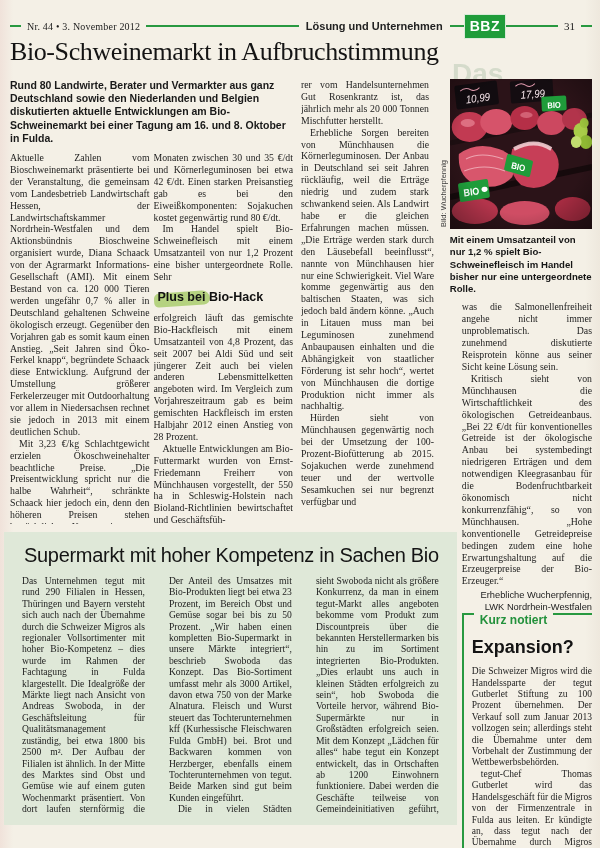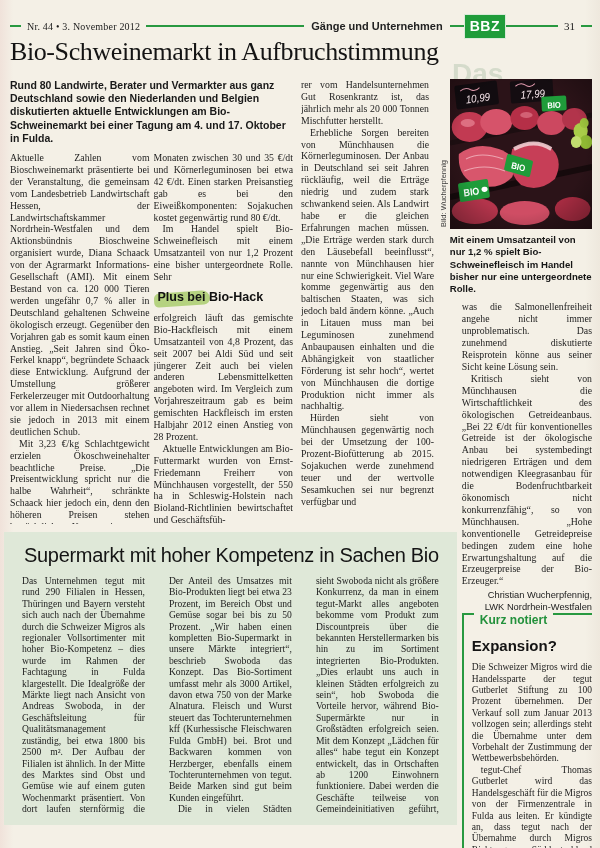--- a/index.html
+++ b/index.html
@@ -64,21 +64,21 @@
   .r-text { overflow:hidden; }
   .byline { text-align:right; font-family:"Liberation Sans",sans-serif; font-size:9.3px; line-height:11.5px;
     color:#222; margin-top:3px; }
 
   
   .kurz { margin-top:auto; border-left:2px solid #289940; padding:0 0 4px 8px; height:288px; overflow:hidden; }
   .kurz-head { display:flex; align-items:flex-start; margin-left:-10px; }
   .kurz-head::before { content:""; flex:0 0 12px; height:2px; background:#289940; }
   .kurz-head::after { content:""; flex:1; height:2px; background:#289940; }
   .kurz-label { font-family:"Liberation Sans",sans-serif; font-weight:bold; font-size:12px; color:#23913c; padding:0 6px; }
-  .kurz h3 { font-family:"Liberation Sans",sans-serif; font-weight:600; font-size:15px; color:#141414; margin:10px 0 8px; }
+  .kurz h3 { font-family:"Liberation Sans",sans-serif; font-weight:600; font-size:18px; color:#141414; margin:10px 0 8px; }
   .kurz .bodytext { font-size:9.5px; line-height:11.4px; }
   .kurz .byline { margin-top:-1px; }
 
   
   .greenbox { margin-top:8px; margin-left:-6px; margin-right:-4px; background:#dfe8d8; padding:10px 18px 8px; height:293px; overflow:hidden; }
   .greenbox h2 { font-family:"Liberation Sans",sans-serif; font-weight:500; font-size:20px; letter-spacing:-.3px;
     color:#141414; margin:2px 0 8px 2px; white-space:nowrap; }
   .gcols { display:flex; gap:24px; overflow:hidden; height:240px; }
   .gcol { flex:1; overflow:hidden; }
   .greenbox .bodytext { font-size:9.6px; line-height:11.4px; }
@@ -87,40 +87,40 @@
 </head>
 <body>
 
 <div class="sheet">
   <div class="content">
 
     <div class="hbar">
       <div class="hrule dash"></div>
       <div class="issue">Nr. 44 • 3. November 2012</div>
       <div class="hrule grow"></div>
-      <div class="section">Gänge und Unternehmen</div>
+      <div class="section">Lösung und Unternehmen</div>
       <div class="hrule mid"></div>
       <div class="logo">BBZ</div>
       <div class="hrule pg"></div>
       <div class="pagenum">31</div>
       <div class="hrule dash"></div>
     </div>
 
     <div class="ghost g1">Das</div>
     <div class="ghost g2">hab</div>
 
     <h1 class="mainhead">Bio-Schweinemarkt in Aufbruchstimmung</h1>
 
     <div class="row">
 
       <div class="left-stack">
         <div class="left-top">
 
           <div class="cols12">
-            <div class="lead">Rund 80 Landwirte, Berater und Vermarkter aus ganz Deutschland sowie den Niederlanden und Belgien diskutierten aktuelle Entwicklungen am Bio-Schweinemarkt bei einer Tagung am 4. und 17. Oktober in Fulda.</div>
+            <div class="lead">Rund 80 Landwirte, Berater und Vermarkter aus ganz Deutschland sowie den Niederlanden und Belgien diskutierten aktuelle Entwicklungen am Bio-Schweinemarkt bei einer Tagung am 16. und 8. Oktober in Fulda.</div>
             <div class="cols12-body">
               <div class="bcol bodytext">
                 <p>Aktuelle Zahlen vom Bioschweinemarkt präsentierte bei der Veranstaltung, die gemeinsam vom Landesbetrieb Landwirtschaft Hessen, der Landwirtschaftskammer Nordrhein-Westfalen und dem Aktionsbündnis Bioschweine organisiert wurde, Diana Schaack von der Agrarmarkt Informations-Gesellschaft (AMI). Mit einem Bestand von ca. 120 000 Tieren werden ungefähr 0,7 % aller in Deutschland gehaltenen Schweine ökologisch erzeugt. Gegenüber den Vorjahren gab es somit kaum einen Anstieg. „Seit Jahren sind Öko-Ferkel knapp“, begründete Schaack diese Entwicklung. Aufgrund der Umstellung größerer Ferkelerzeuger mit Outdoorhaltung vor allem in Niedersachsen rechnet sie jedoch in 2013 mit einem deutlichen Schub.</p>
                 <p class="ind">Mit 3,23 €/kg Schlachtgewicht erzielen Ökoschweinehalter beachtliche Preise. „Die Preisentwicklung spricht nur die halbe Wahrheit“, schränkte Schaack hier jedoch ein, denn den höheren Preisen stehen beträchtliche Kostensteigerungen vor allem bei Futter gegenüber. Bio-Getreide liegt schon seit</p>
               </div>
               <div class="bcol bodytext">
                 <p>Monaten zwischen 30 und 35 €/dt und Körnerleguminosen bei etwa 42 €/dt. Einen starken Preisanstieg gab es bei den Eiweißkomponenten: Sojakuchen kostet gegenwärtig rund 80 €/dt.</p>
                 <p class="ind">Im Handel spielt Bio-Schweinefleisch mit einem Umsatzanteil von nur 1,2 Prozent eine bisher untergeordnete Rolle. Sehr</p>
                 <div class="subhead">
                   <div class="brush"></div>
@@ -219,21 +219,21 @@
           </svg>
         </div>
 
         <div class="caption">Mit einem Umsatzanteil von nur 1,2 % spielt Bio-Schweinefleisch im Handel bisher nur eine untergeordnete Rolle.</div>
 
         <div class="r-text bodytext">
           <p>was die Salmonellenfreiheit angehe nicht immer unproblematisch. Das zunehmend diskutierte Reisprotein könne aus seiner Sicht keine Lösung sein.</p>
           <p class="ind">Kritisch sieht von Münchhausen die Wirtschaftlichkeit des ökologischen Getreideanbaus. „Bei 22 €/dt für konventionelles Getreide ist der ökologische Anbau bei systembedingt niedrigeren Erträgen und dem notwendigen Kleegrasanbau für die Bodenfruchtbarkeit ökonomisch nicht konkurrenzfähig“, so von Münchhausen. „Hohe konventionelle Getreidepreise bedingen zudem eine hohe Erwartungshaltung auf die Erzeugerpreise der Bio-Erzeuger.“</p>
         </div>
         <div class="byline">
-          <div>Christian Wucherpfennig,</div>
+          <div>Erhebliche Wucherpfennig,</div>
           <div>LWK Nordrhein-Westfalen</div>
         </div>
 
         <div class="kurz">
           <div class="kurz-head">
             <div class="kurz-label">Kurz notiert</div>
           </div>
           <h3>Expansion?</h3>
           <div class="bodytext">
             <p>Die Schweizer Migros wird die Handelssparte der tegut Gutberlet Stiftung zu 100 Prozent übernehmen. Der Verkauf soll zum Januar 2013 vollzogen sein; allerdings steht die Übernahme unter dem Vorbehalt der Zustimmung der Wettbewerbsbehörden.</p>

